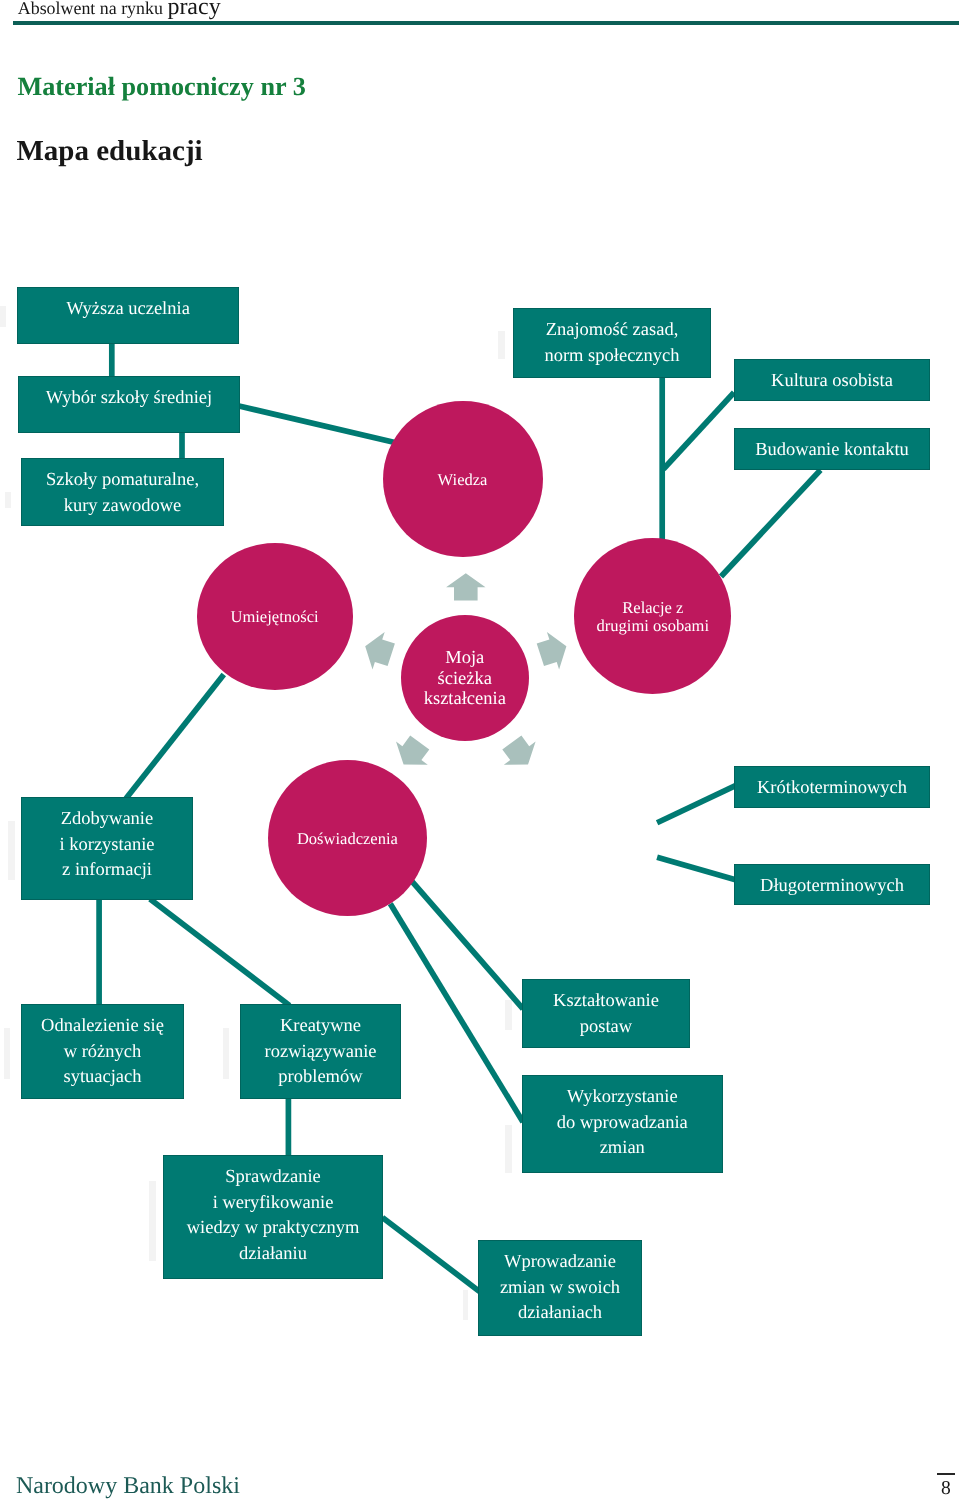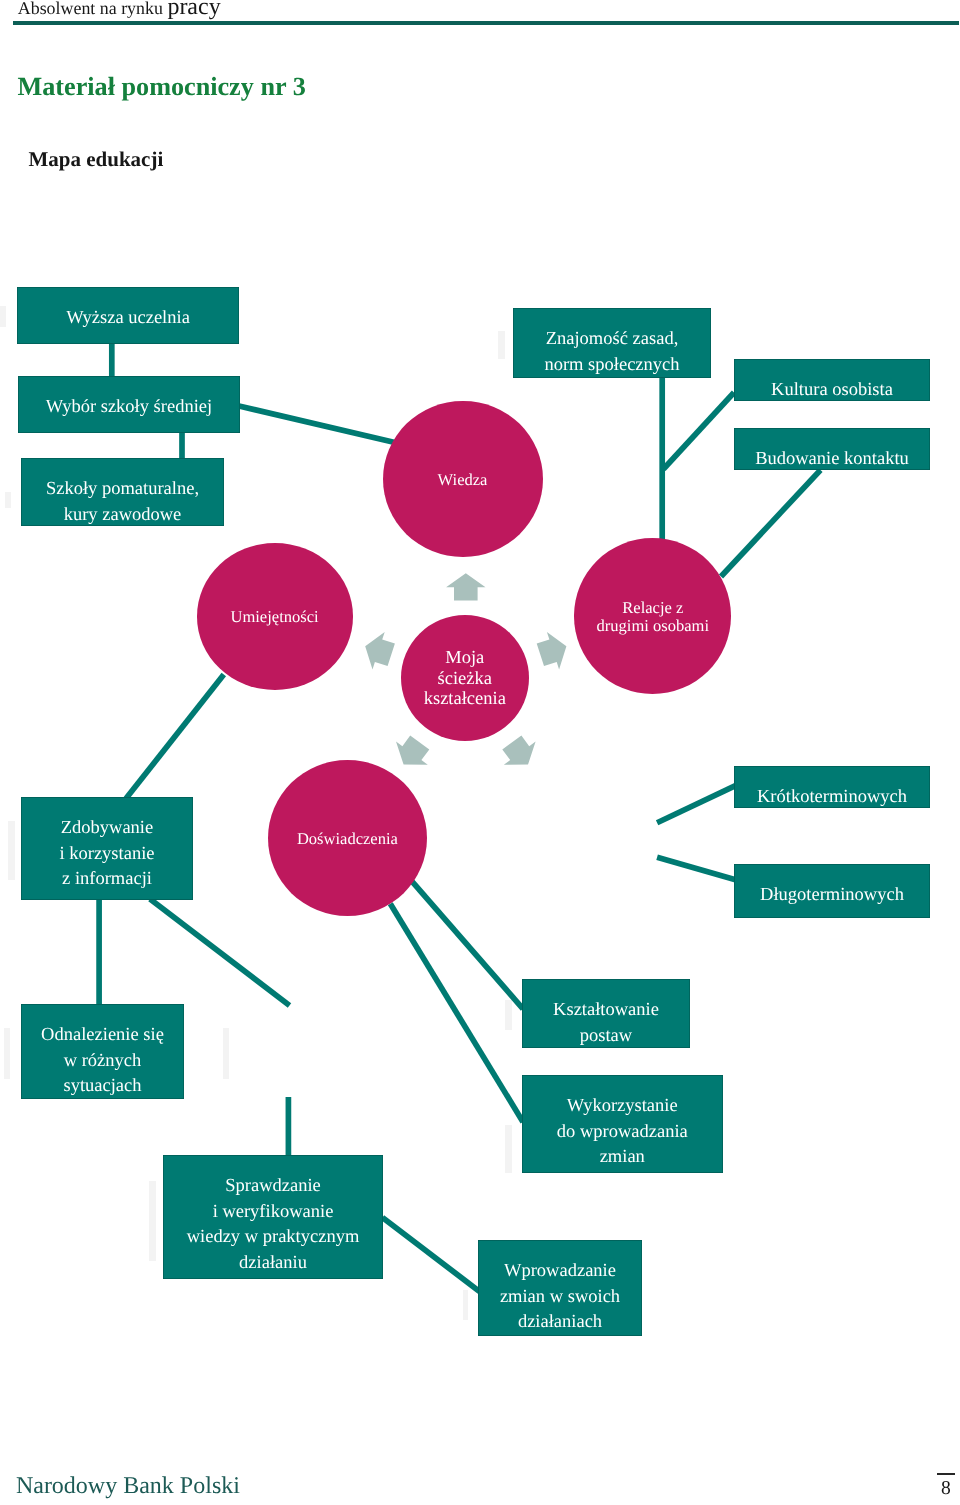--- a/index.html
+++ b/index.html
@@ -7,32 +7,32 @@
   body{width:960px;height:1505px;position:relative;overflow:hidden;
        font-family:"Liberation Serif",serif;-webkit-font-smoothing:antialiased;text-rendering:geometricPrecision;}
   .page{position:absolute;inset:0;}
   
   #runhead{position:absolute;left:17.8px;top:-5.5px;white-space:nowrap;color:#171717;line-height:1;}
   #runhead .rh1{font-size:17.9px;}
   #runhead .rh2{font-size:24px;}
   #headrule{position:absolute;left:13.1px;top:21.1px;width:945.6px;height:3.5px;background:#0c5f56;}
   
   #title1{position:absolute;left:17.5px;top:73.6px;margin:0;font-size:26.2px;font-weight:bold;color:#15803d;line-height:1;}
-  #title2{position:absolute;left:16.5px;top:137px;margin:12px;font-size:21px;font-weight:bold;color:#171717;line-height:1;}
+  #title2{position:absolute;left:16.5px;top:137px;margin:0;font-size:29px;font-weight:bold;color:#171717;line-height:1;}
   
   #footer-brand{position:absolute;left:15.9px;top:1473.7px;font-size:24px;color:#1c5a55;line-height:1;}
   #pagerule{position:absolute;left:937px;top:1472.7px;width:18.3px;height:2.2px;background:#262626;}
   #pagenum{position:absolute;left:932px;top:1478.6px;width:28px;text-align:center;font-size:19.6px;color:#171717;line-height:1;}
 
   
   #diagram{position:absolute;left:0;top:0;width:960px;height:1505px;}
   svg.layer{position:absolute;left:0;top:0;width:960px;height:1505px;overflow:visible;}
   .node{position:absolute;color:#ffffff;display:flex;align-items:center;justify-content:center;
         text-align:center;line-height:25.5px;font-size:18.5px;letter-spacing:0px;}
-  .node.box{align-items:flex-start;padding-top:19px;box-sizing:border-box;}
+  .node.box{align-items:flex-start;padding-top:10px;box-sizing:border-box;}
   .node.sm{font-size:16.55px;line-height:17.8px;}
   .node.circle > span{display:block;transform:translateY(1.0px);}
   .node.c-main{line-height:20.4px;}
   .box{background:#007a72;box-shadow:inset 0 0 0 0.7px #005c55;}
   .circle{background:#be185d;border-radius:50%;}
   .ghost{position:absolute;background:#f3f3f3;}
 </style>
 </head>
 <body>
 
@@ -110,25 +110,28 @@
       </div>
     <div class="node box" style="left:734px;top:428px;width:196px;height:42px">
         <span>Budowanie kontaktu</span>
       </div>
     <div class="node box" style="left:21px;top:797px;width:172px;height:103px">
         <span><span>Zdobywanie</span><br><span>i korzystanie</span><br><span>z informacji</span></span>
       </div>
     <div class="node box" style="left:734px;top:766px;width:196px;height:42px">
         <span>Krótkoterminowych</span>
       </div>
-    <div class="node box" style="left:734px;top:864px;width:196px;height:54px">
+    <div class="node box" style="left:734px;top:864px;width:196px;height:41px">
         <span>Długoterminowych</span>
       </div>
     <div class="node box" style="left:21px;top:1004px;width:163px;height:95px">
         <span><span>Odnalezienie się</span><br><span>w różnych</span><br><span>sytuacjach</span></span>
+      </div>
+    <div class="node box" style="left:240px;top:1004px;width:161px;height:95px">
+        <span><span>Kreatywne</span><br><span>rozwiązywanie</span><br><span>problemów</span></span>
       </div>
     <div class="node box" style="left:522px;top:979px;width:168px;height:69px">
         <span><span>Kształtowanie</span><br><span>postaw</span></span>
       </div>
     <div class="node box" style="left:522px;top:1075px;width:200.5px;height:98.3px">
         <span><span>Wykorzystanie</span><br><span>do wprowadzania</span><br><span>zmian</span></span>
       </div>
     <div class="node box" style="left:163px;top:1155px;width:220px;height:124px">
         <span><span>Sprawdzanie</span><br><span>i weryfikowanie</span><br><span>wiedzy w praktycznym</span><br><span>działaniu</span></span>
       </div>

